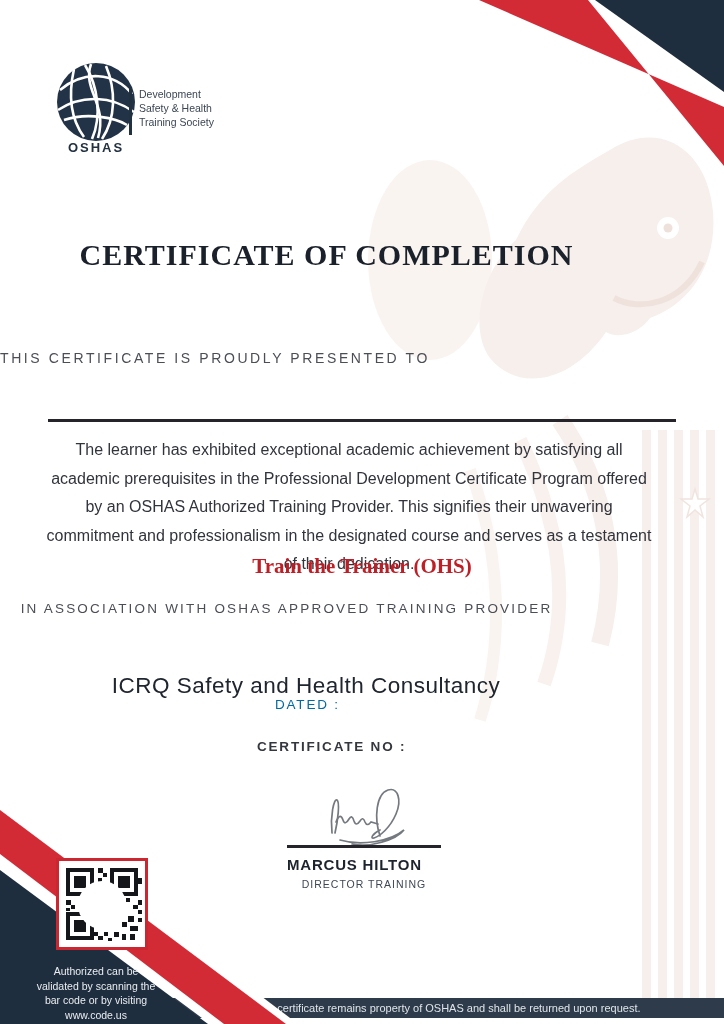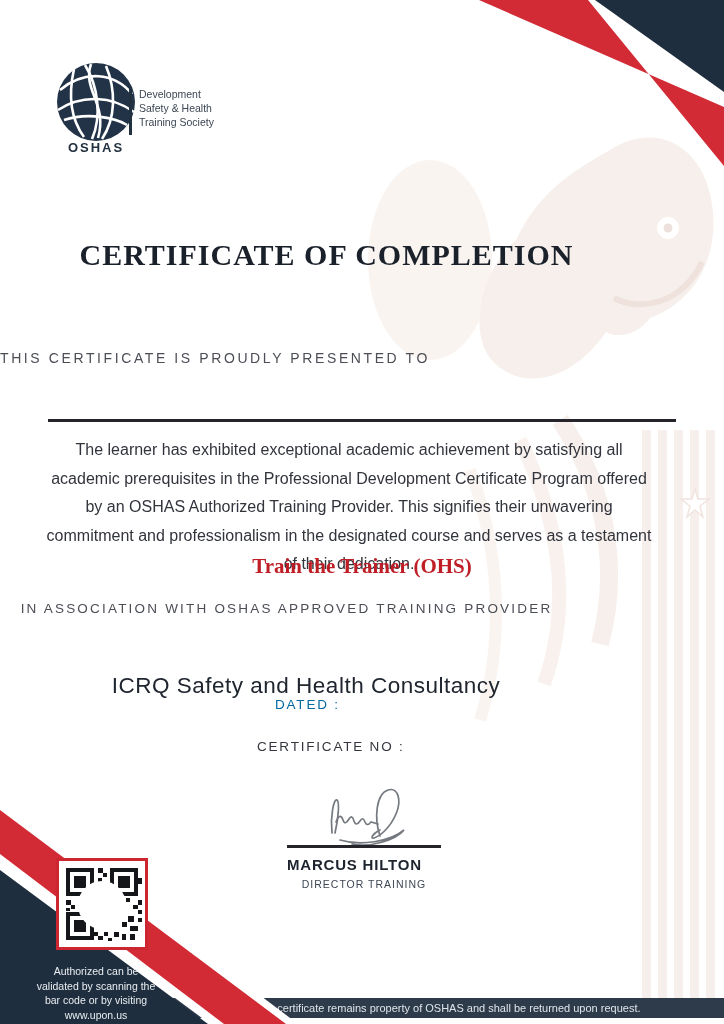--- a/index.html
+++ b/index.html
@@ -25,21 +25,21 @@
   .divider{left:48px;top:419px;width:628px;height:3px;background:#24242a;}
   .paragraph{left:44px;top:436px;width:610px;text-align:center;
     font-size:16px;line-height:28.5px;color:#32343c;}
   .course-title{left:0;top:554px;width:724px;text-align:center;
     font-family:"Liberation Serif",serif;font-weight:bold;font-size:21px;color:#c01e26;}
   .association{left:0;top:601px;width:573px;text-align:center;
     font-size:13.5px;letter-spacing:2.2px;color:#4c4e56;}
   .provider{left:0;top:629px;width:612px;text-align:center;
     font-size:22.5px;letter-spacing:.5px;color:#20262f;margin-top:44px;}
   .dated{left:275px;top:697px;font-size:13.5px;letter-spacing:1.8px;color:#0369a1;}
-  .cert-no{left:257px;top:739px;font-size:13.5px;letter-spacing:1.8px;color:#35373f;}
+  .cert-no{left:257px;top:739px;font-size:13.5px;letter-spacing:1.8px;color:#35373f;font-weight:bold;}
   .signature-svg{left:300px;top:778px;}
   .sig-line{left:287px;top:845px;width:154px;height:3px;background:#24242a;}
   .signer-name{left:287px;top:856px;width:154px;text-align:left;
     font-size:15px;font-weight:bold;letter-spacing:.8px;color:#1e242e;}
   .signer-title{left:287px;top:878px;width:154px;text-align:center;
     font-size:10.5px;letter-spacing:1px;color:#3e4754;}
   
   .footer-bar{left:0;top:998px;width:724px;height:20px;background:#2d3b4a;z-index:2;}
   .footer-note{display:block;padding-left:170px;text-align:center;
     font-size:11px;line-height:20px;color:#dfe5ea;}
@@ -177,16 +177,16 @@
         <rect x="62" y="44" width="4" height="4"></rect>
         <rect x="52" y="80" width="4" height="3"></rect>
     </g>
     <circle cx="46" cy="47" r="24" fill="#ffffff"></circle>
   </svg>
 
   <div class="abs qr-note">
     <span>Authorized can be</span>
     <span>validated by scanning the</span>
     <span>bar code or by visiting</span>
-    <span>www.upon.us</span>
+    <span>www.code.us</span>
   </div>
 
 </div>
 
 </body></html>

